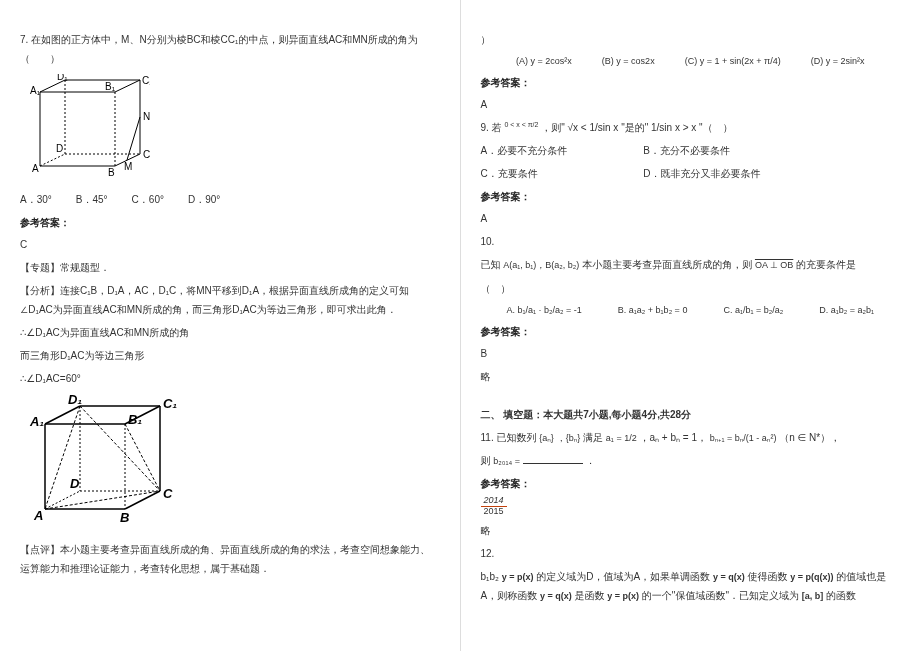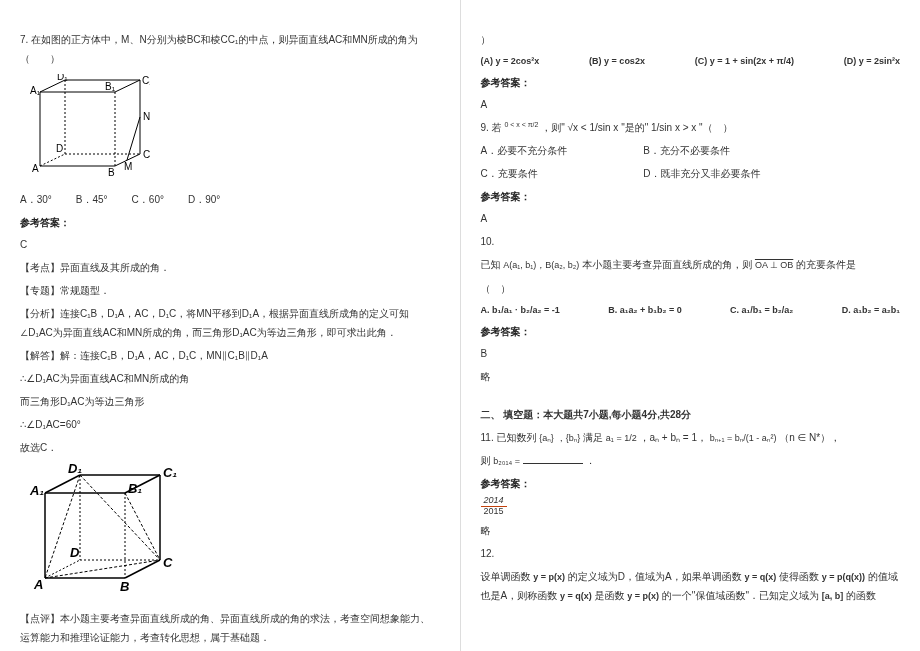--- a/index.html
+++ b/index.html
@@ -27,21 +27,21 @@
     .tag { }
     .cube1, .cube2 { margin: 6px 0; }
     .options { display: flex; gap: 24px; margin: 4px 0; }
     .options span { display: inline-block; }
     svg { display: block; }
     .frac { display: inline-block; vertical-align: middle; text-align: center; font-size: 9px; line-height:1.1;}
     .frac .n { display:block; border-bottom: 1px solid #c2410c; padding: 0 3px; font-style: italic; }
     .frac .d { display:block; padding: 0 3px; text-align: right; }
     .fill-line { border-bottom: 1px solid #333; display: inline-block; width: 60px; vertical-align: baseline;}
     .small-opt { font-size: 9px; }
-    .spread { display:flex; justify-content: space-between; gap: 30px; flex-wrap: wrap; font-weight: bold;}
+    .spread { display:flex; justify-content: center; gap: 30px; flex-wrap: wrap;}
     .section-title { font-weight: bold; margin: 19px 0 4px; }
     sup { font-size: 7px; }
   </style>
 </head>
 <body>
 
 <div class="col">
   <div class="para">7. 在如图的正方体中，M、N分别为棱BC和棱CC₁的中点，则异面直线AC和MN所成的角为（　　）</div>
 
   <div class="cube1">
@@ -78,28 +78,25 @@
 
   <div class="options">
     <span>A．30°</span>
     <span>B．45°</span>
     <span>C．60°</span>
     <span>D．90°</span>
   </div>
 
   <div class="answer-label">参考答案：</div>
   <div class="para">C</div>
-  <div class="para tag">【考点】异面直线及其所成的角．</div>
   <div class="para tag">【专题】常规题型．</div>
   <div class="para tag">【分析】连接C₁B，D₁A，AC，D₁C，将MN平移到D₁A，根据异面直线所成角的定义可知∠D₁AC为异面直线AC和MN所成的角，而三角形D₁AC为等边三角形，即可求出此角．</div>
-  <div class="para tag">【解答】解：连接C₁B，D₁A，AC，D₁C，MN∥C₁B∥D₁A</div>
   <div class="para">∴∠D₁AC为异面直线AC和MN所成的角</div>
   <div class="para">而三角形D₁AC为等边三角形</div>
   <div class="para">∴∠D₁AC=60°</div>
-  <div class="para">故选C．</div>
 
   <div class="cube2">
     <svg width="160" height="140" viewBox="0 0 160 140">
       <line x1="25" y1="30" x2="105" y2="30" stroke="#000" stroke-width="1.5"></line>
       <line x1="105" y1="30" x2="140" y2="12" stroke="#000" stroke-width="1.5"></line>
       <line x1="25" y1="30" x2="60" y2="12" stroke="#000" stroke-width="1.5"></line>
       <line x1="60" y1="12" x2="140" y2="12" stroke="#000" stroke-width="1.5"></line>
       <line x1="25" y1="30" x2="25" y2="115" stroke="#000" stroke-width="1.5"></line>
       <line x1="105" y1="30" x2="105" y2="115" stroke="#000" stroke-dasharray="2,2" stroke-width="1"></line>
       <line x1="140" y1="12" x2="140" y2="97" stroke="#000" stroke-width="1.5"></line>
@@ -198,21 +195,21 @@
     <span class="fill-line"></span>
     <span>．</span>
   </div>
   <div class="answer-label">参考答案：</div>
   <div class="para">
     <span class="frac"><span class="n">2014</span><span class="d">2015</span></span>
   </div>
   <div class="para">略</div>
   <div class="para">12.</div>
   <div class="para">
-    <span>设单调函数</span>
+    <span>b₁b₂</span>
     <b class="small-opt">y = p(x)</b>
     <span>的定义域为D，值域为A，如果单调函数</span>
     <b class="small-opt">y = q(x)</b>
     <span>使得函数</span>
     <b class="small-opt">y = p(q(x))</b>
     <span>的值域也是A，则称函数</span>
     <b class="small-opt">y = q(x)</b>
     <span>是函数</span>
     <b class="small-opt">y = p(x)</b>
     <span>的一个"保值域函数"．已知定义域为</span>

